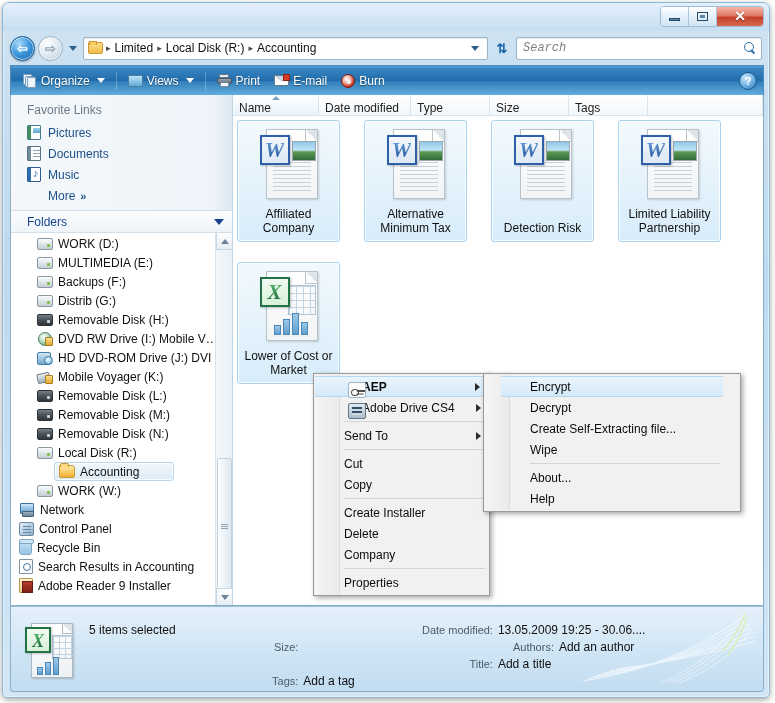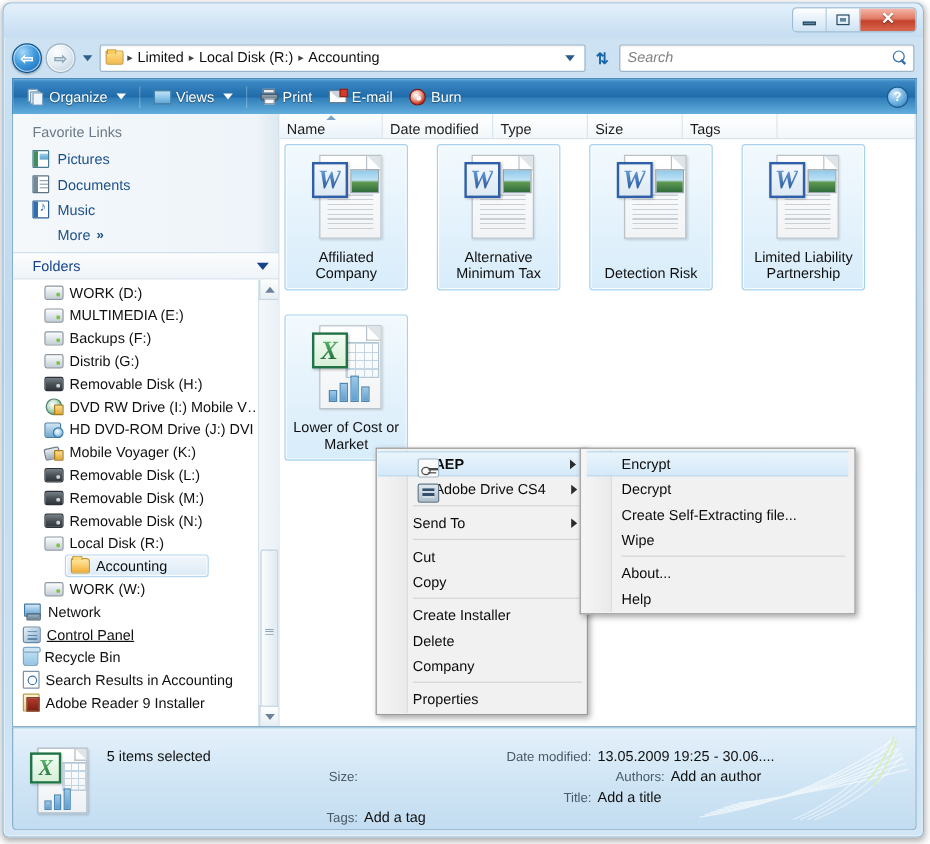--- a/index.html
+++ b/index.html
@@ -120,21 +120,21 @@
     color: #1866a8; font-size: 13px; font-weight: bold;
   }
   #searchbox {
     width: 246px; height: 23px; flex:none;
     background: #ffffff; border: 1px solid #9ab4c8; border-radius: 2px;
     display: flex; align-items: center; padding: 0 4px;
     box-shadow: 0 1px 1px rgba(0,0,0,0.08) inset;
   }
   #searchinput {
     flex: 1; border: none; outline: none; font-size: 12px;
-    font-family: Liberation Sans, sans-serif; color: #222;
+    font-family: Liberation Mono, monospace; color: #222;
     background: transparent;
   }
   #searchinput::placeholder { color: #808080; font-style: italic; }
   .mag {
     width: 13px; height: 13px; flex:none; position: relative;
   }
   .mag:before {
     content:""; position:absolute; left:0; top:0; width:8px; height:8px;
     border: 1.6px solid #2f6fa8; border-radius: 50%;
   }
@@ -487,25 +487,25 @@
   .ic-key:after { content:""; position:absolute; left:8px; top:7px; width:8px; height:2px; background:#4a4a4a;
     box-shadow: -1px 3px 0 -0.5px #4a4a4a;}
   .ic-adrive { width:18px; height:16px; background: linear-gradient(to bottom,#dfe8ef,#aebecb);
     border:1px solid #5f7穿88; border:1px solid #5f7888; border-radius:2px; position:relative;}
   .ic-adrive:after { content:""; position:absolute; left:3px; top:3px; right:3px; bottom:3px;
     background: repeating-linear-gradient(to bottom,#33506a 0 2px,#cfdae3 2px 4px);}
 
   
   #submenu {
     position: absolute; left: 480px; top: 370px;
-    width: 230px;
+    width: 258px;
     background: #f1f1f1;
     border: 1px solid #9a9a9a;
     box-shadow: 2px 2px 5px rgba(0,0,0,0.35);
-    padding: 2px 4px;
+    padding: 2px 16px;
     z-index: 60;
   }
   #subgutter {
     position:absolute; left:1px; top:1px; bottom:1px; width: 25px;
     background: linear-gradient(to right,#f5f5f5,#eaeaea);
     border-right: 1px solid #dcdcdc;
   }
 
   
   #details {
@@ -724,21 +724,21 @@
               <span>Accounting</span>
             </div>
             <div class="treeitem lvl1">
               <span class="ic-drive"></span>
               <span>WORK (W:)</span>
             </div>
             <div class="treeitem " style="padding-left: 8px;">
               <span class="ic-net"></span>
               <span>Network</span>
             </div>
-            <div class="treeitem " style="padding-left: 8px; text-decoration: underline;">
+            <div class="treeitem " style="padding-left: 8px;">
               <span class="ic-cpanel"></span>
               <span>Control Panel</span>
             </div>
             <div class="treeitem " style="padding-left: 8px;">
               <span class="ic-bin"></span>
               <span>Recycle Bin</span>
             </div>
             <div class="treeitem " style="padding-left: 8px;">
               <span class="ic-search"></span>
               <span>Search Results in Accounting</span>

